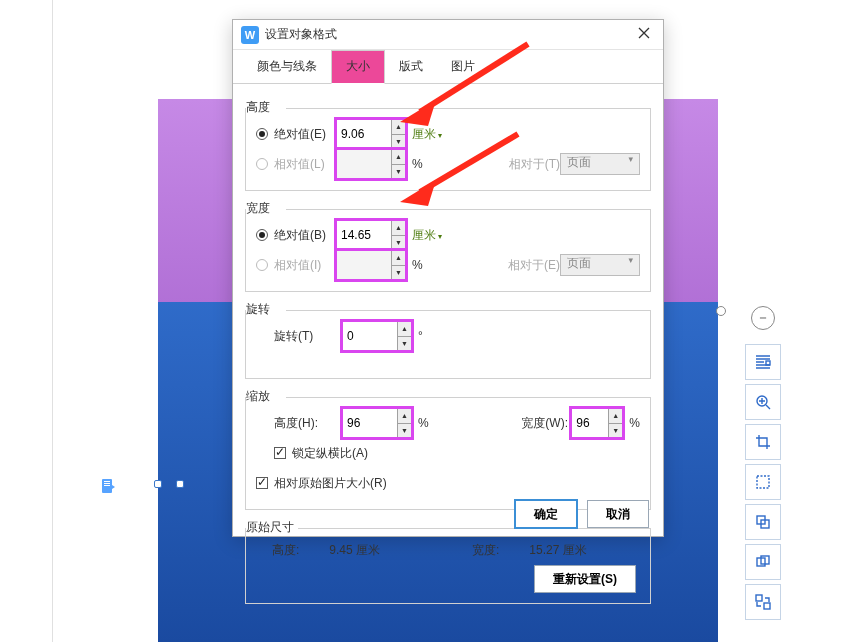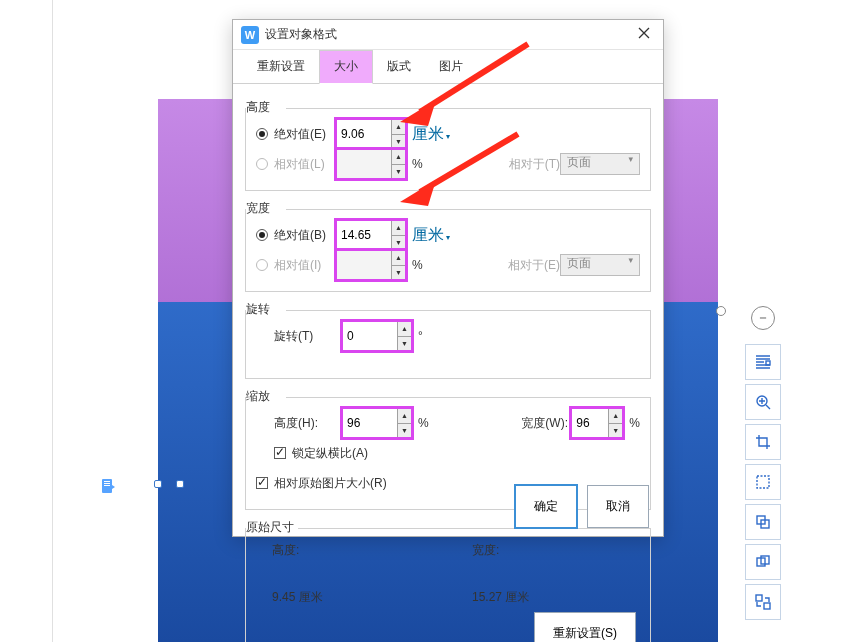--- a/index.html
+++ b/index.html
@@ -57,21 +57,21 @@
   width:18px;height:18px;background:#3f9cf5;border-radius:3px;
   display:flex;align-items:center;justify-content:center;color:#fff;font-size:11px;font-weight:bold;margin-right:6px;
 }
 .titlebar .title { flex:1; }
 .titlebar .close { width:22px; text-align:center; cursor:pointer; }
 .titlebar .close svg { stroke:#333; stroke-width:1.3; }
 
 
 .tabs { display:flex; border-bottom:1px solid #d0d0d0; height:34px; padding-left:10px; font-size:12px; }
 .tabs .tab { padding:8px 14px 0; color:#333; cursor:pointer; }
-.tabs .tab.active { border:1px solid #d0d0d0; border-bottom:1px solid #fff; background:#f0abfc; margin-bottom:-1px; padding-top:7px; }
+.tabs .tab.active { border:1px solid #d0d0d0; border-bottom:1px solid #fff; background:#ec4899; margin-bottom:-1px; padding-top:7px; }
 
 .body { padding: 6px 12px 8px; font-size:12px; color:#333; }
 .group { border:1px solid #d0d0d0; border-top:none; position:relative; margin-top:18px; padding:10px 10px 10px 10px; }
 .group .legend { position:absolute; top:-9px; left:0; background:#fff; padding:0 4px 0 0; font-size:12px; }
 .group::before{ content:""; position:absolute; top:0; left:40px; right:0; border-top:1px solid #d0d0d0; }
 
 .row { display:flex; align-items:center; height:28px; margin:2px 0; }
 .radio {
   width:12px;height:12px;border:1px solid #5a5a5a;border-radius:50%;margin-right:6px;display:inline-flex;align-items:center;justify-content:center;flex:none;
 }
@@ -80,35 +80,35 @@
 .lbl{min-width:60px;}
 .lbl.dis{color:#aaa;}
 .lbl.wide{min-width:48px;}
 
 .spin { display:inline-flex; border:3px solid #d946ef; height:34px;justify-content:flex-end; }
 .spin input { border:none; width:54px; padding:0 4px; font-size:12px; outline:none; }
 .spin input:disabled{background:#f4f4f4;}
 .spin .btns{ display:flex; flex-direction:column; width:14px; border-left:1px solid #a0a0a0;}
 .spin .btns div{ flex:1; display:flex; align-items:center; justify-content:center; font-size:7px; color:#333; background:#eee; }
 .spin .btns div:first-child{border-bottom:1px solid #a0a0a0;}
-.unit-dd{ margin-left:4px; border:none; font-size:16px; color:#0369a1; padding:0; cursor:pointer; }
+.unit-dd{ margin-left:4px; border:none; font-size:12px; color:#4d7c0f; padding:0; cursor:pointer; }
 .unit-dd::after{content:"▾"; font-size:8px; margin-left:2px;}
 .plain-unit{margin-left:4px;}
 .spacer{flex:1;}
 .sel{ border:1px solid #bcbcbc; background:#eee; color:#888; height:22px; padding:0 20px 0 6px; min-width:80px; position:relative; display:inline-flex;align-items:flex-start;}
 .sel::after{content:"▾"; position:absolute; right:6px; font-size:9px; color:#888;}
 
 .chk{width:12px;height:12px;border:1px solid #5a5a5a;margin-right:6px;position:relative;flex:none;}
 .chk.on::after{content:"✓";position:absolute;top:-3px;left:0;font-size:12px;color:#222;}
 
 .orig-row{display:flex;padding:4px 0 0 16px;}
-.orig-col{display:flex;gap:30px; min-width:200px;flex-direction:column;}
+.orig-col{display:flex;gap:30px; min-width:200px;}
 .reset-row{display:flex;justify-content:flex-end;padding:6px 4px 0 0;}
 
-.btn{ border:1px solid #9aa7b5; background:#fff; height:43px; padding:0 18px; font-size:12px; cursor:pointer; }
+.btn{ border:1px solid #9aa7b5; background:#fff; height:28px; padding:0 18px; font-size:12px; cursor:pointer;font-weight:bold; }
 .btn.primary{ border:1px solid #3b8fd6; outline:1px solid #3b8fd6; }
 
 .footer{ position:absolute; bottom:8px; right:14px; display:flex; gap:10px; }
 
 
 .arrow { position:absolute; pointer-events:none; }
 </style>
 </head>
 <body>
 
@@ -176,21 +176,21 @@
 <div class="dialog">
   <div class="titlebar">
     <div class="logo">W</div>
     <span class="title">设置对象格式</span>
     <span class="close"><svg width="12" height="12" viewBox="0 0 12 12">
           <path d="M1 1l10 10M11 1L1 11" fill="none"></path>
         </svg></span>
   </div>
 
   <div class="tabs">
-    <div class="tab">重新设置</div>
+    <div class="tab">颜色与线条</div>
     <div class="tab active">大小</div>
     <div class="tab">版式</div>
     <div class="tab">图片</div>
   </div>
 
   <div class="body">
 
     <div class="group">
       <span class="legend">高度</span>
       <div class="row">

